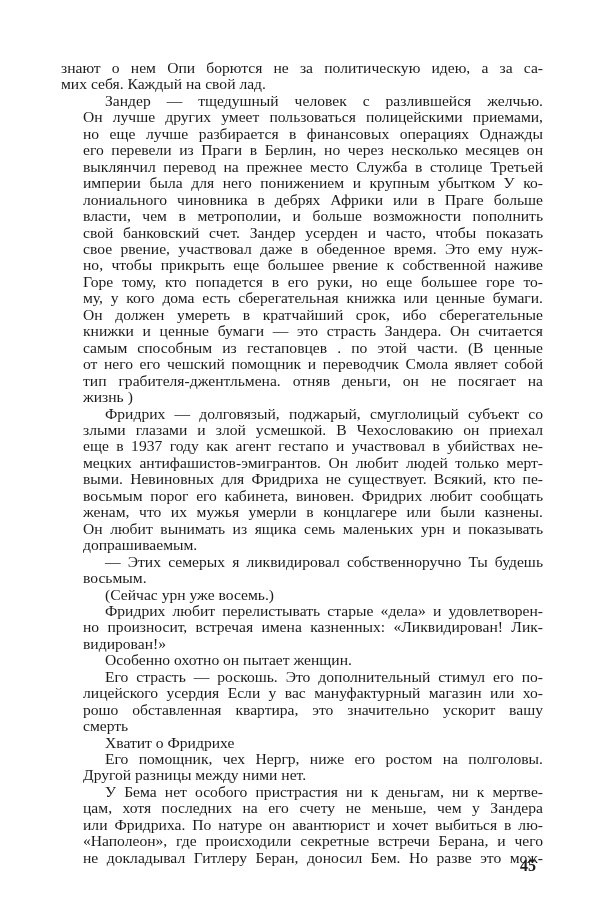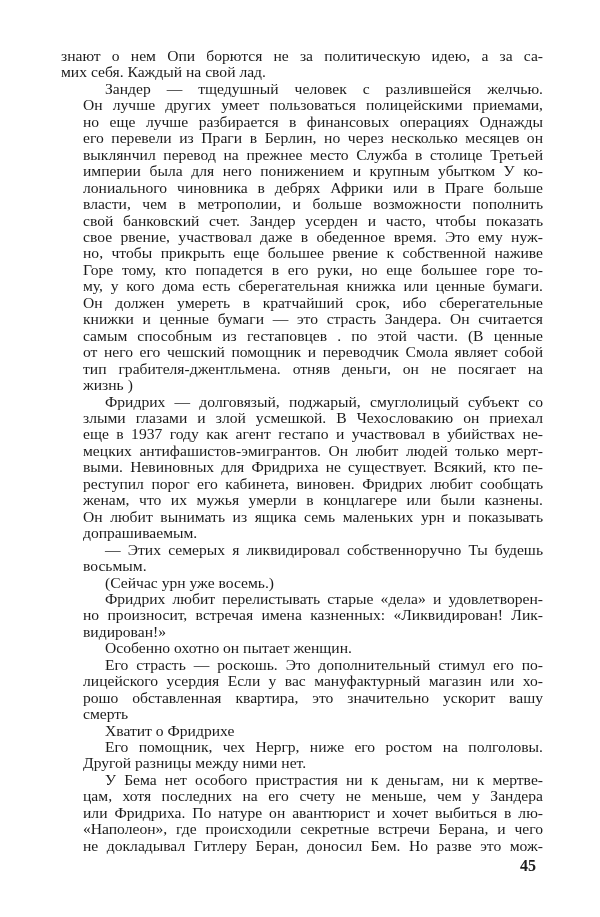--- a/index.html
+++ b/index.html
@@ -1,18 +1,18 @@
 <!DOCTYPE html>
 <html><head>
 <meta charset="utf-8">
 <style>
   html, body { margin: 0; padding: 0; background: #ffffff; }
   body { width: 600px; height: 917px; position: relative; overflow: hidden; }
   .page {
-    position: absolute; left: 61px; top: 48px; width: 482px;
+    position: absolute; left: 61px; top: 60px; width: 482px;
     font-family: "Liberation Serif", "DejaVu Serif", serif;
     font-size: 15.6px; line-height: 16.45px; color: #1b1b1b;
     text-align: justify;
   }
   .p { margin: 0; text-indent: 0; }
   .p.ind { text-indent: 22px; }
   .line { display: block; text-align: justify; text-align-last: justify; white-space: nowrap; overflow: visible; }
   .line.last { text-align-last: left; }
   .pagenum {
     position: absolute; left: 520px; top: 857px;
@@ -47,21 +47,21 @@
       <span class="line">от него его чешский помощник и переводчик Смола являет собой</span>
       <span class="line">тип грабителя-джентльмена. отняв деньги, он не посягает на</span>
       <span class="line last">жизнь )</span>
     </div>
     <div class="p ind">
       <span class="line" style="padding-left: 22px;">Фридрих — долговязый, поджарый, смуглолицый субъект со</span>
       <span class="line">злыми глазами и злой усмешкой. В Чехословакию он приехал</span>
       <span class="line">еще в 1937 году как агент гестапо и участвовал в убийствах не-</span>
       <span class="line">мецких антифашистов-эмигрантов. Он любит людей только мерт-</span>
       <span class="line">выми. Невиновных для Фридриха не существует. Всякий, кто пе-</span>
-      <span class="line">реступил порог его кабинета, виновен. Фридрих любит сообщать</span>
+      <span class="line">восьмым порог его кабинета, виновен. Фридрих любит сообщать</span>
       <span class="line">женам, что их мужья умерли в концлагере или были казнены.</span>
       <span class="line">Он любит вынимать из ящика семь маленьких урн и показывать</span>
       <span class="line last">допрашиваемым.</span>
     </div>
     <div class="p ind">
       <span class="line" style="padding-left: 22px;">— Этих семерых я ликвидировал собственноручно Ты будешь</span>
       <span class="line last">восьмым.</span>
     </div>
     <div class="p ind">
       <span class="line last" style="padding-left: 22px;">(Сейчас урн уже восемь.)</span>

